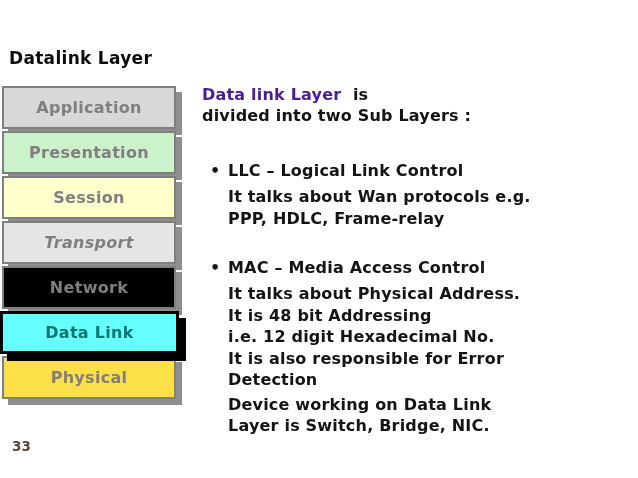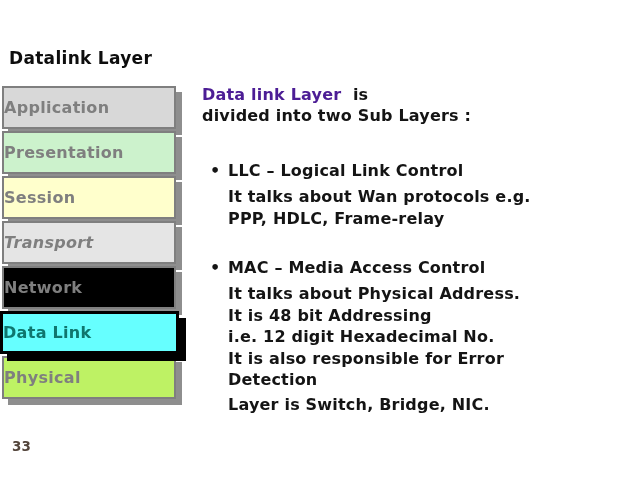--- a/index.html
+++ b/index.html
@@ -36,20 +36,21 @@
   }
   .layer-box {
     box-sizing: border-box;
     width: 100%;
     height: 43px;
     margin-bottom: 2px;
     border: 2px solid #7f7f7f;
     box-shadow: 6px 6px 0 #8e8e8e;
     display: flex;
     align-items: center;
+    justify-content: center;
     font-size: 16px;
     font-weight: bold;
     color: #7f7f7f;
     letter-spacing: 0.3px;
     position: relative;
     z-index: 1;
   }
   .layer-box.highlight {
     border: 3px solid #000000;
     box-shadow: 7px 7px 0 #000000;
@@ -123,21 +124,21 @@
   </div>
   <div class="layer-box" style="background: #e5e5e5; font-style: italic;">
     <span>Transport</span>
   </div>
   <div class="layer-box" style="background: #000000;">
     <span>Network</span>
   </div>
   <div class="layer-box highlight" style="background: rgb(102, 255, 255);">
     <span>Data Link</span>
   </div>
-  <div class="layer-box" style="background: #bef264;">
+  <div class="layer-box" style="background: #fde047;">
     <span>Physical</span>
   </div>
 </div>
 
 <div class="content">
   <div class="lead-line"><span class="red-text">Data link Layer</span><span>  is</span></div>
   <div class="lead-line">divided into two Sub Layers :</div>
 
   <div class="bullet-1">
     <div class="b-title">
@@ -156,18 +157,19 @@
       <span>MAC – Media Access Control</span>
     </div>
     <div class="b-lines">
       <div>It talks about Physical Address.</div>
       <div>It is 48 bit Addressing</div>
       <div>i.e. 12 digit Hexadecimal No.</div>
       <div>It is also responsible for Error</div>
       <div>Detection</div>
     </div>
     <div class="b-lines para-2">
+      <div>Device working on Data Link</div>
       <div>Layer is Switch, Bridge, NIC.</div>
     </div>
   </div>
 </div>
 
 <div class="page-number">33</div>
 
 </body></html>

